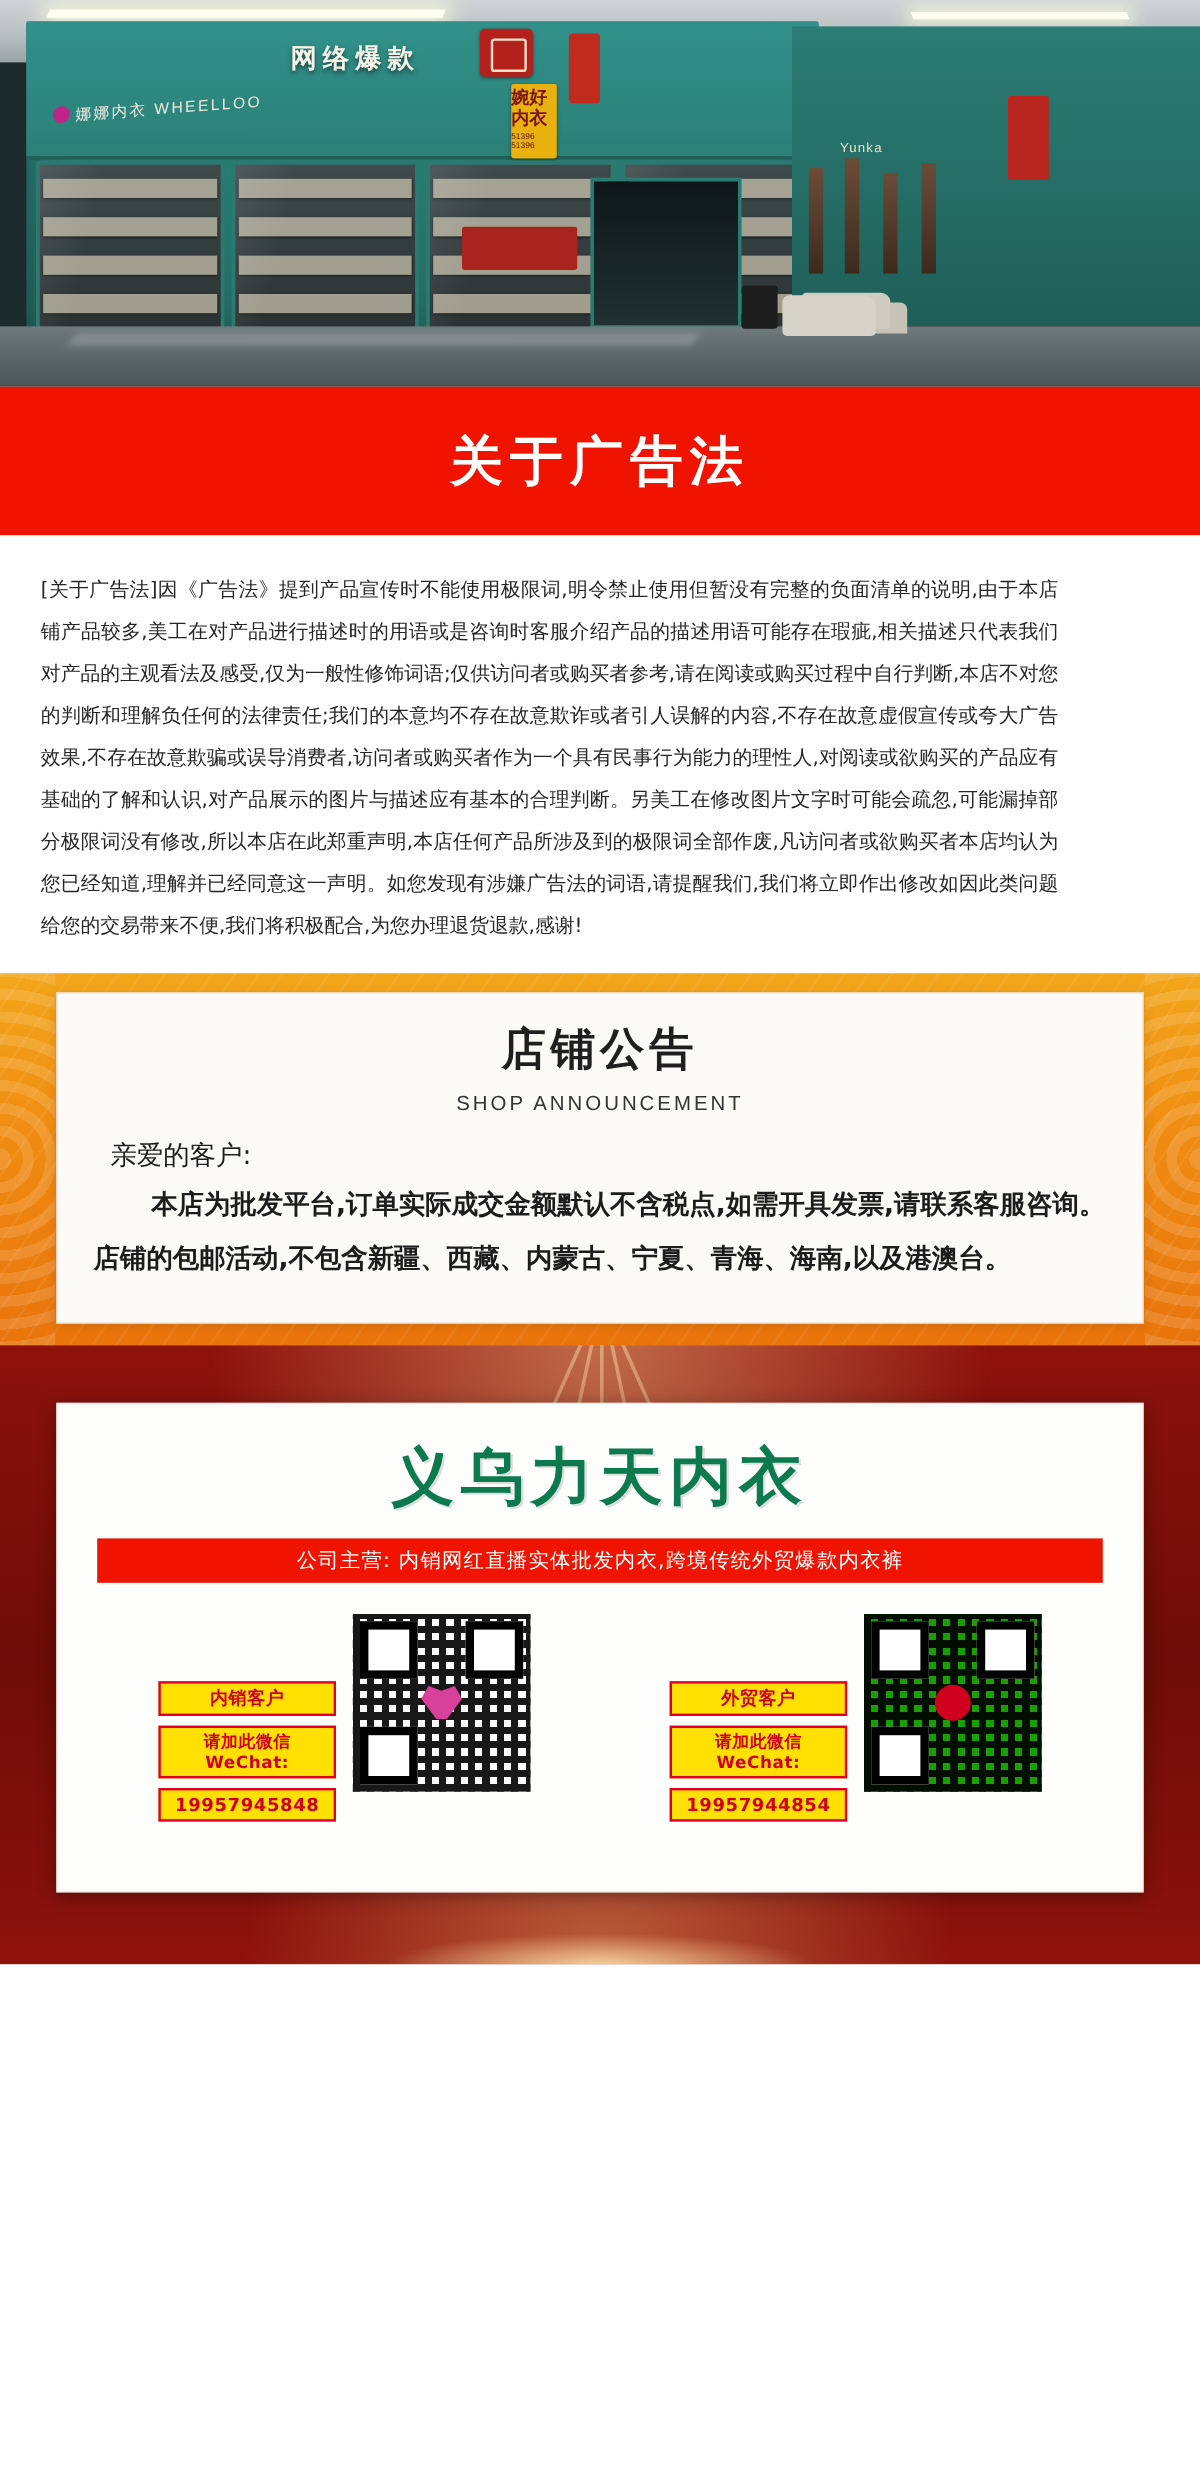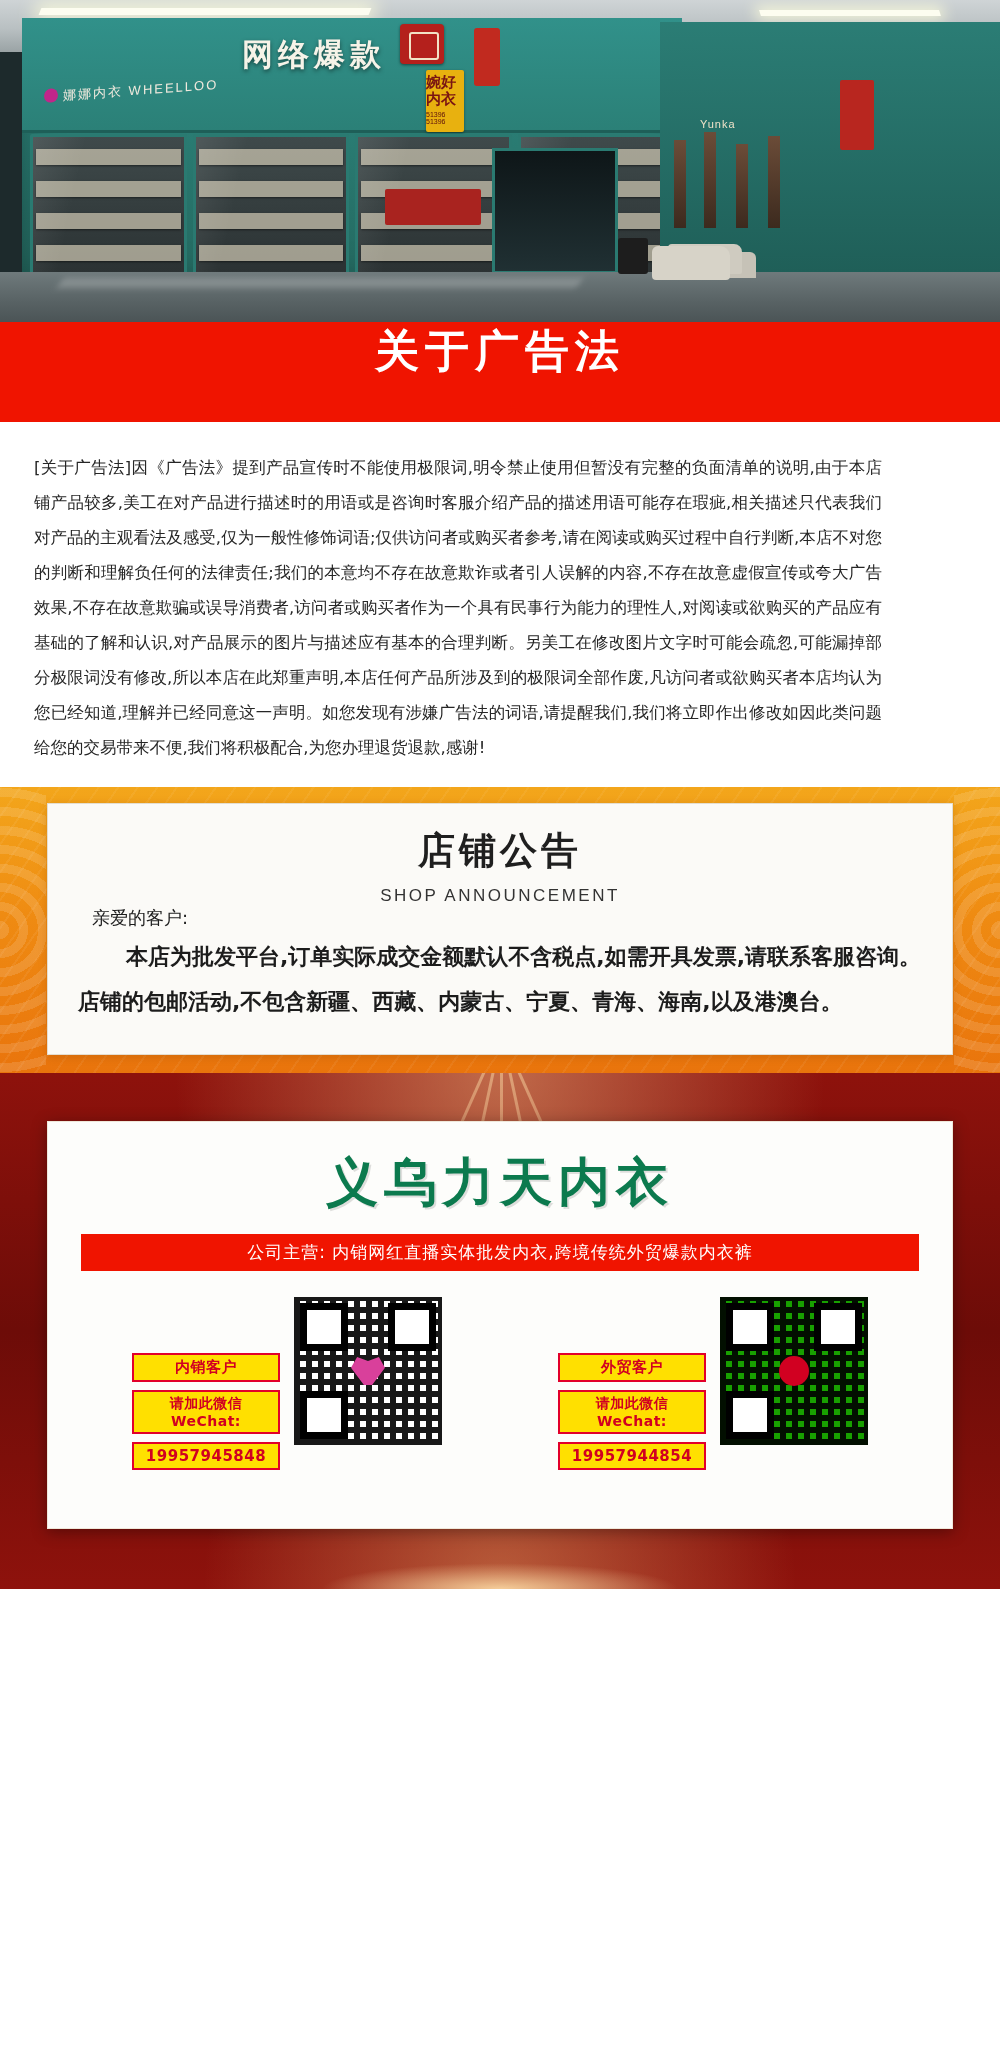--- a/index.html
+++ b/index.html
@@ -57,21 +57,21 @@
   .sign-band {
     position: absolute;
     left: 0; top: 0; right: 0; height: 112px;
     background: linear-gradient(180deg,#31918a 0%, #2b8077 100%);
     border-bottom: 3px solid #1e5f58;
   }
   .sign-text-main {
     position: absolute;
     left: 220px; top: 16px;
     font-family: "DejaVu Sans", sans-serif;
-    font-size: 31px;
+    font-size: 22px;
     font-weight: bold;
     color: #f6f3e8;
     letter-spacing: 5px;
     text-shadow: 0 2px 4px rgba(0,0,0,.5);
   }
   .sign-logo-left {
     position: absolute;
     left: 22px; top: 64px;
     font-size: 13px;
     letter-spacing: 2px;
@@ -230,23 +230,24 @@
     left: 652px; bottom: 42px;
     width: 78px; height: 34px;
     background: #d7d3c8;
     border-radius: 6px 10px 4px 4px;
     box-shadow: 14px -4px 0 -2px #cfcbc0, 30px 2px 0 -4px #c6c2b7;
   }
 
   
   .red-banner {
     width: 1000px;
-    height: 100px;
+    height: 124px;
     background: #f01400;
     display: flex;
+    align-items: center;
     justify-content: center;
   }
   .red-banner-title {
     font-family: "DejaVu Sans", sans-serif;
     font-size: 44px;
     font-weight: bold;
     color: #ffffff;
     letter-spacing: 6px;
   }
 
@@ -308,22 +309,23 @@
   }
   .announce-sub {
     text-align: center;
     font-size: 17px;
     color: #333;
     letter-spacing: 2.5px;
     margin-top: 10px;
   }
   .announce-greeting {
     font-family: "DejaVu Sans", sans-serif;
-    font-size: 18px;
+    font-size: 22px;
     color: #1c1c1c;
+    margin-top: 18px;
     padding-left: 14px;
   }
   .announce-body {
     font-family: "DejaVu Sans", sans-serif;
     font-size: 22px;
     line-height: 45px;
     color: #1c1c1c;
     margin-top: 4px;
     text-indent: 48px;
     font-weight: bold;

